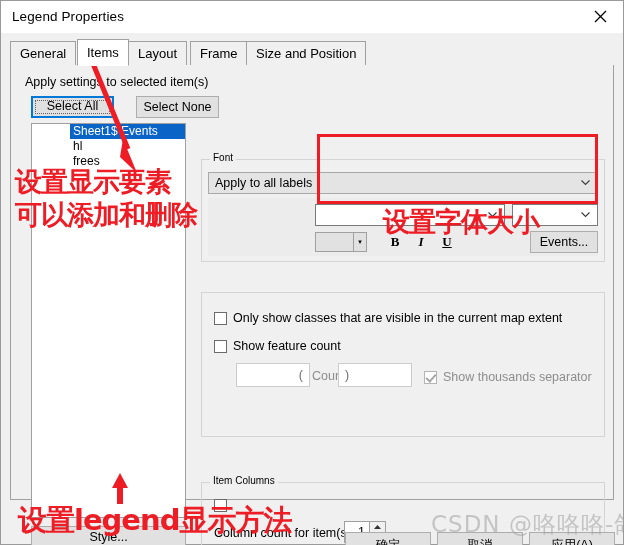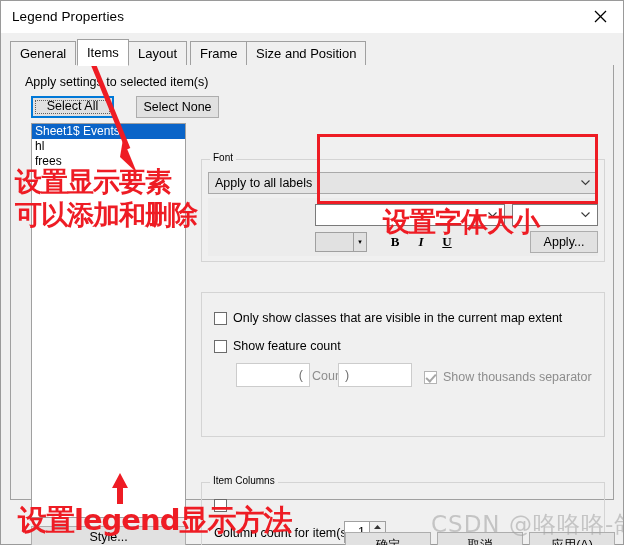--- a/index.html
+++ b/index.html
@@ -117,20 +117,21 @@
     overflow: hidden;
   }
   .listitem {
     height: 15px;
     line-height: 15px;
     padding-left: 3px;
     font-size: 12px;
     color: #000;
     white-space: nowrap;
     cursor: pointer;
+    margin-left: 38px;
   }
   .listitem.selected { background: #0a64c8; color: #ffffff; }
 
   #btn-style { position: absolute; left: 20px; top: 461px; width: 155px; height: 22px; }
 
   
   .group {
     position: absolute;
     border: 1px solid #d4d4d4;
     background: transparent;
@@ -423,21 +424,21 @@
           <span>B</span>
         </div>
         <div class="stylebtn" id="btn-italic">
           <span>I</span>
         </div>
         <div class="stylebtn" id="btn-underline">
           <span>U</span>
         </div>
 
         <div class="btn" id="btn-symbol">
-          <span>Apply...</span>
+          <span>Events...</span>
         </div>
       </div>
 
       <div class="group" id="grp-extent">
 
         <div class="chkrow" id="chk-only-visible">
           <span class="cbox"></span>
           <span>Only show classes that are visible in the current map extent</span>
         </div>
 

